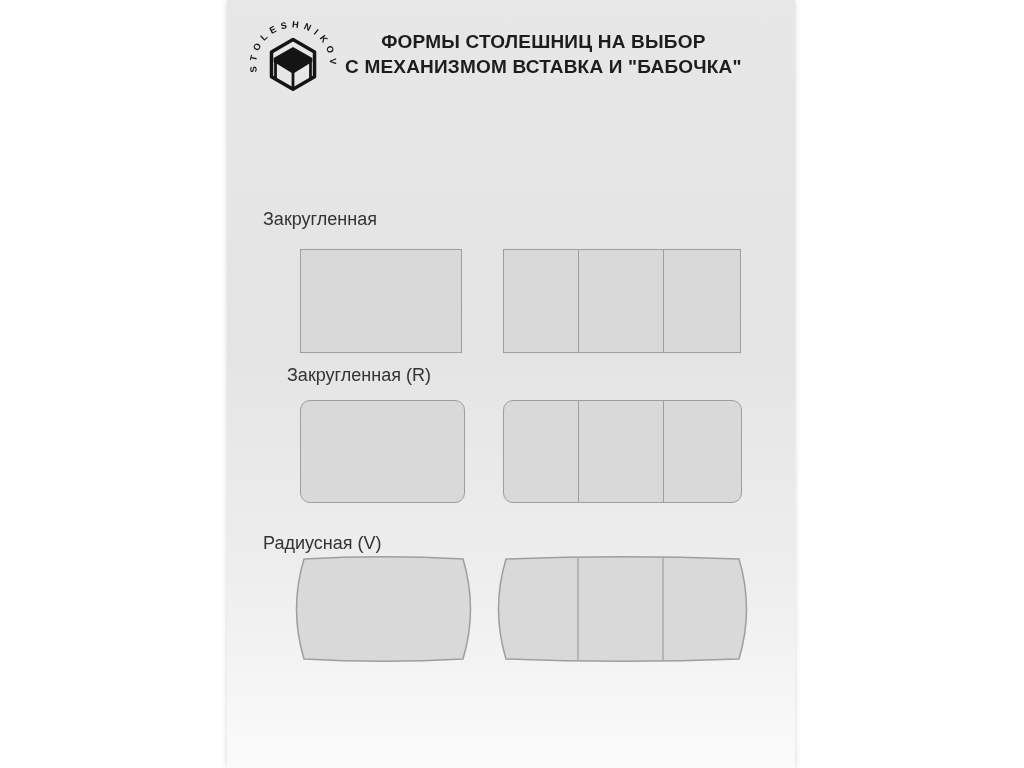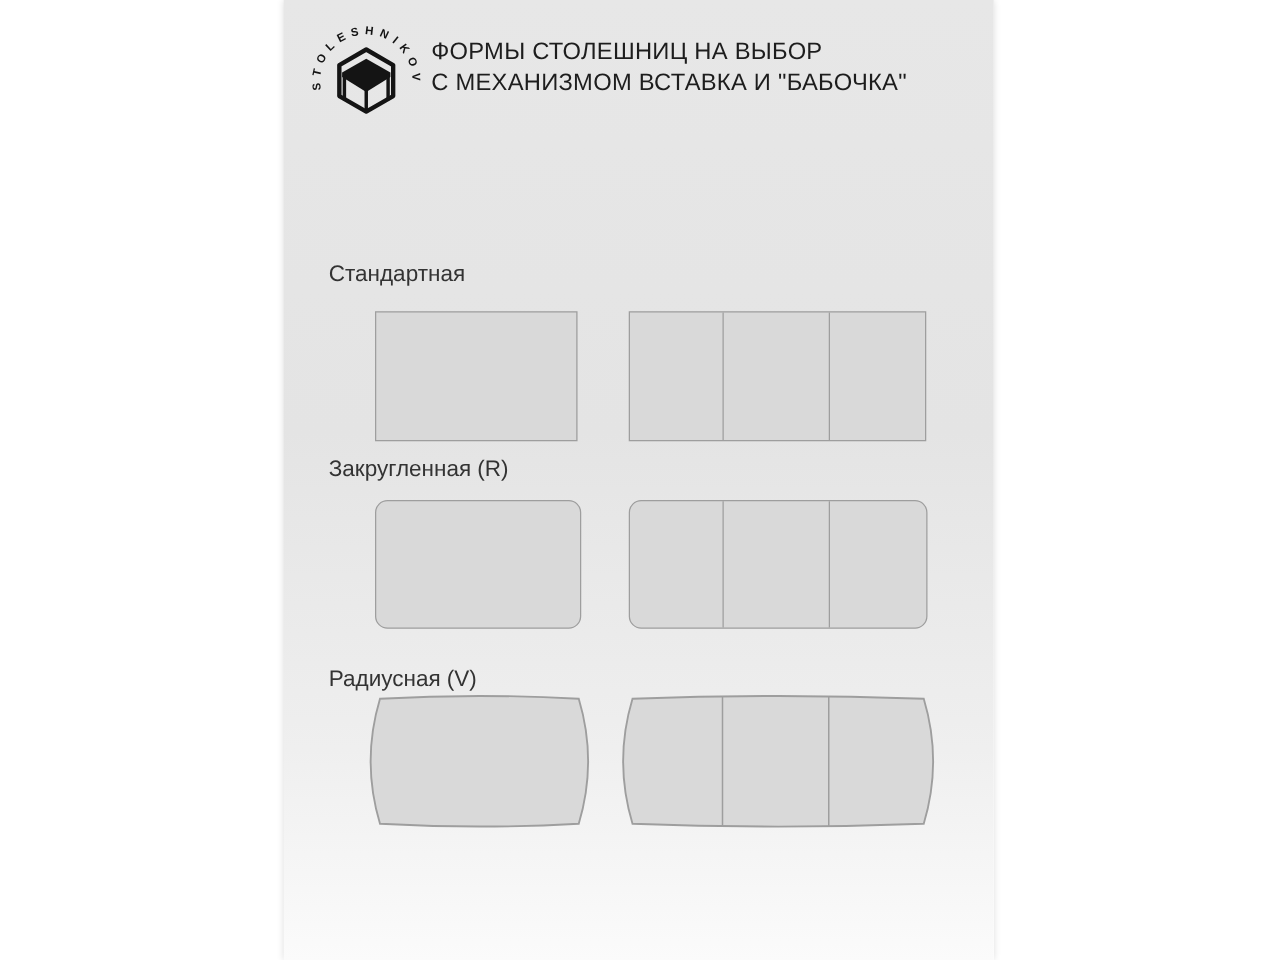--- a/index.html
+++ b/index.html
@@ -35,30 +35,31 @@
   .logo .tabletop{fill:var(--logo-color);}
   .logo .leg{stroke:var(--logo-color);stroke-width:3;stroke-linecap:round;}
   .logo .arc-text{
     fill:var(--logo-color);
     font-family:"Liberation Sans","DejaVu Sans",sans-serif;
     font-size:10px; font-weight:bold; letter-spacing:5px;
   }
   .title{
     position:absolute; left:118px; top:29px;
     color:var(--title-text);
-    font-size:19px; font-weight:normal; line-height:25px;
+    font-size:19px; font-weight:bold; line-height:25px;
     letter-spacing:0.2px;
+    text-align:center;
   }
   .section-label{
     position:absolute; left:36px;
     color:var(--label-text);
     font-size:18px; line-height:24px;
   }
   .label-1{top:207px;}
-  .label-2{top:363px;}
+  .label-2{top:363px;margin-left:24px;}
   .label-3{top:531px;}
   .shape{
     position:absolute;
     background:var(--shape-fill);
     border:1.5px solid var(--shape-border);
   }
   .r1l{left:73px;  top:249px; width:162px; height:104px;}
   .r1r{left:276px; top:249px; width:238px; height:104px;}
   .r2l{left:73px;  top:400px; width:165px; height:103px; border-radius:10px;}
   .r2r{left:276px; top:400px; width:239px; height:103px; border-radius:10px;}
@@ -94,21 +95,21 @@
       <line class="leg" x1="50" y1="66" x2="50" y2="81"></line>
       <line class="leg" x1="69" y1="53" x2="69" y2="73"></line>
     </svg>
   </div>
 
   <div class="title">
     <div>ФОРМЫ СТОЛЕШНИЦ НА ВЫБОР</div>
     <div>С МЕХАНИЗМОМ ВСТАВКА И "БАБОЧКА"</div>
   </div>
 
-  <div class="section-label label-1">Стандартная</div>
+  <div class="section-label label-1">Закругленная</div>
   <div class="shape r1l"></div>
   <div class="shape r1r">
     <div class="leaf-divider div-a"></div>
     <div class="leaf-divider div-b"></div>
   </div>
 
   <div class="section-label label-2">Закругленная (R)</div>
   <div class="shape r2l"></div>
   <div class="shape r2r">
     <div class="leaf-divider div-a"></div>

